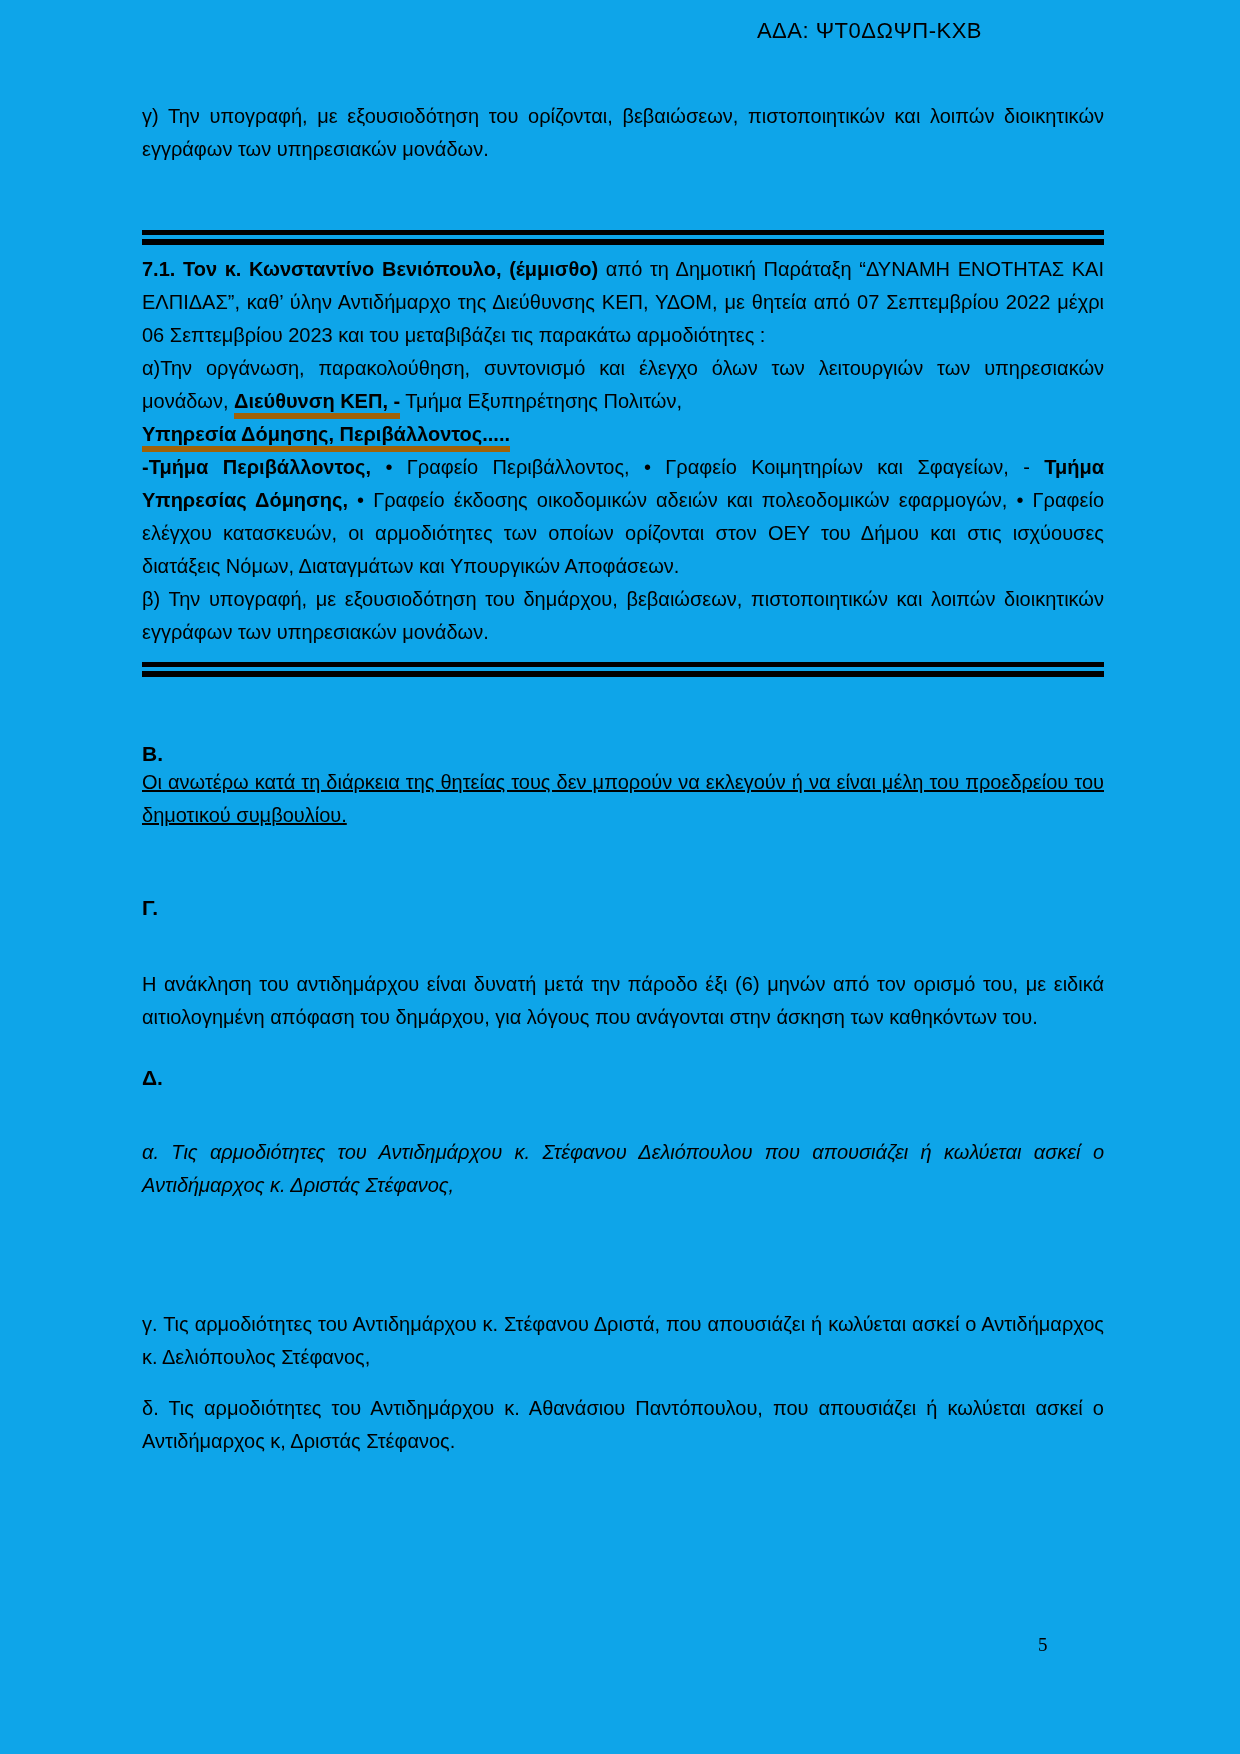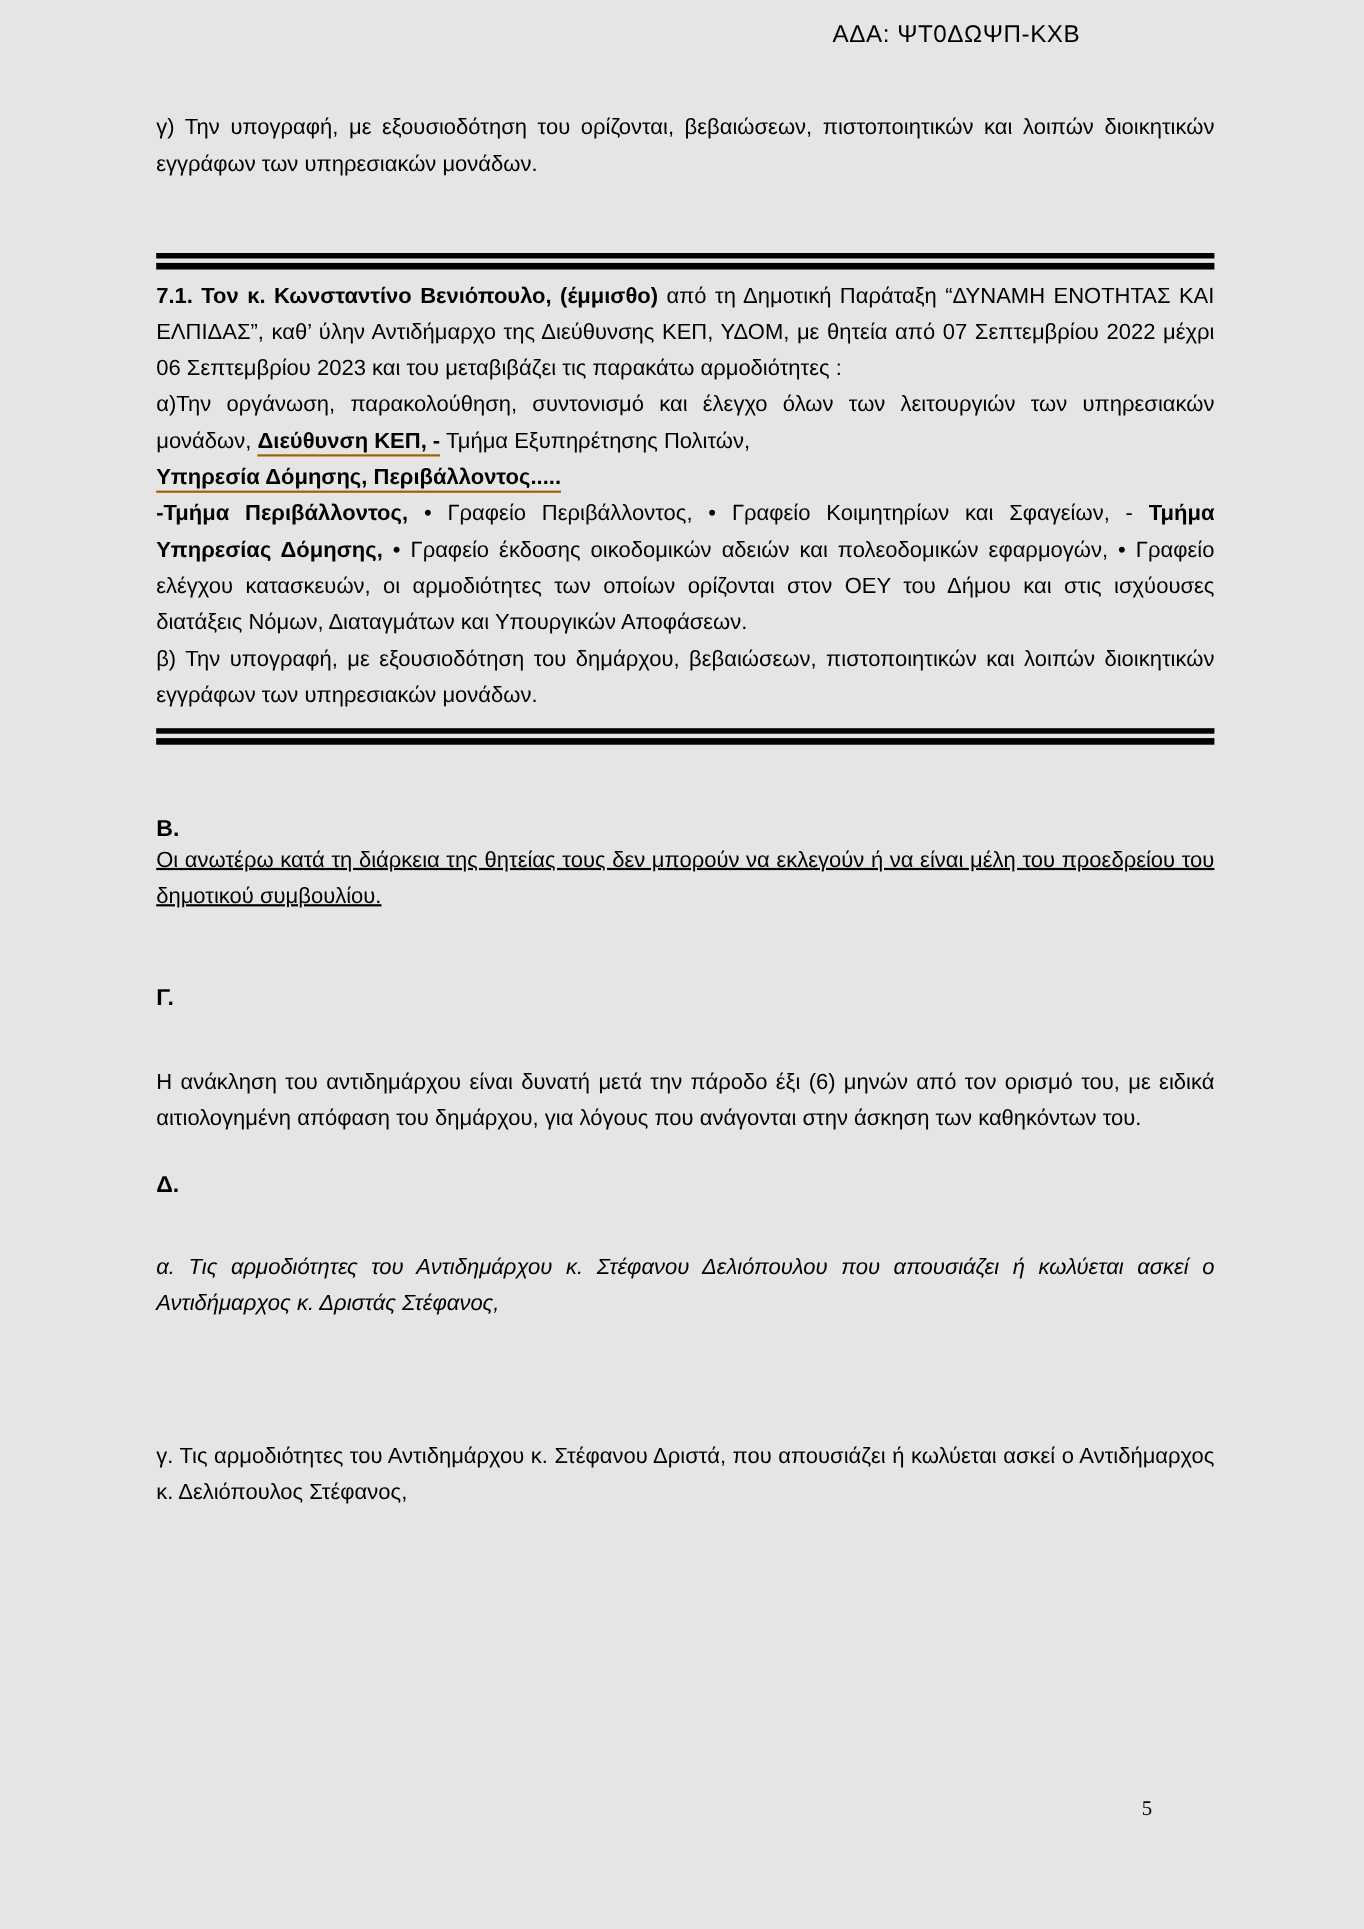--- a/index.html
+++ b/index.html
@@ -1,21 +1,21 @@
 <!DOCTYPE html>
 <html lang="el"><head>
 <meta charset="utf-8">
 <style>
   html, body { margin: 0; padding: 0; background: #ffffff; }
 
   .page {
     position: relative;
     width: 1240px;
     height: 1754px;
-    background: #e5e5e5;
+    background: #0ea5e9;
     color: #000000;
     font-family: "Liberation Sans", "DejaVu Sans", sans-serif;
     overflow: hidden;
   }
 
   .ada {
     position: absolute;
     top: 18px;
     right: 258px;
     font-size: 22px;
@@ -31,21 +31,21 @@
     line-height: 33px;
     text-align: justify;
   }
 
   .block p { margin: 0; padding: 0; }
 
   .b { font-weight: bold; }
 
   .bu {
     font-weight: bold;
-    border-bottom: 2px solid #a16207;
+    border-bottom: 6px solid #a16207;
     padding-bottom: 1px;
   }
 
   .double-rule {
     position: absolute;
     left: 142px;
     width: 962px;
     height: 4px;
     border-top: 5px solid #000;
     border-bottom: 6px solid #000;
@@ -99,16 +99,17 @@
 
   <div class="section-label" style="top:742px;">Β.</div>
   <div class="block" style="top:766px;text-decoration:underline;">Οι ανωτέρω κατά τη διάρκεια της θητείας τους δεν μπορούν να εκλεγούν ή να είναι μέλη του προεδρείου του δημοτικού συμβουλίου.</div>
 
   <div class="section-label" style="top:896px;">Γ.</div>
   <div class="block" style="top:952px;margin-top:16px;">Η ανάκληση του αντιδημάρχου είναι δυνατή μετά την πάροδο έξι (6) μηνών από τον ορισμό του, με ειδικά αιτιολογημένη απόφαση του δημάρχου, για λόγους που ανάγονται στην άσκηση των καθηκόντων του.</div>
 
   <div class="section-label" style="top:1066px;">Δ.</div>
   <div class="block" style="top:1136px;font-style:italic;">α. Τις αρμοδιότητες του Αντιδημάρχου κ. Στέφανου Δελιόπουλου που απουσιάζει ή κωλύεται ασκεί ο Αντιδήμαρχος κ.  Δριστάς Στέφανος,</div>
   <div class="block" style="top:1308px;">γ. Τις αρμοδιότητες του Αντιδημάρχου κ. Στέφανου Δριστά, που απουσιάζει ή κωλύεται ασκεί ο Αντιδήμαρχος κ.  Δελιόπουλος Στέφανος,</div>
+  <div class="block" style="top:1392px;">δ. Τις αρμοδιότητες του Αντιδημάρχου κ. Αθανάσιου Παντόπουλου, που απουσιάζει ή κωλύεται ασκεί ο Αντιδήμαρχος κ, Δριστάς Στέφανος.</div>
 
   <div class="page-number">5</div>
 
 </div>
 
 </body></html>

